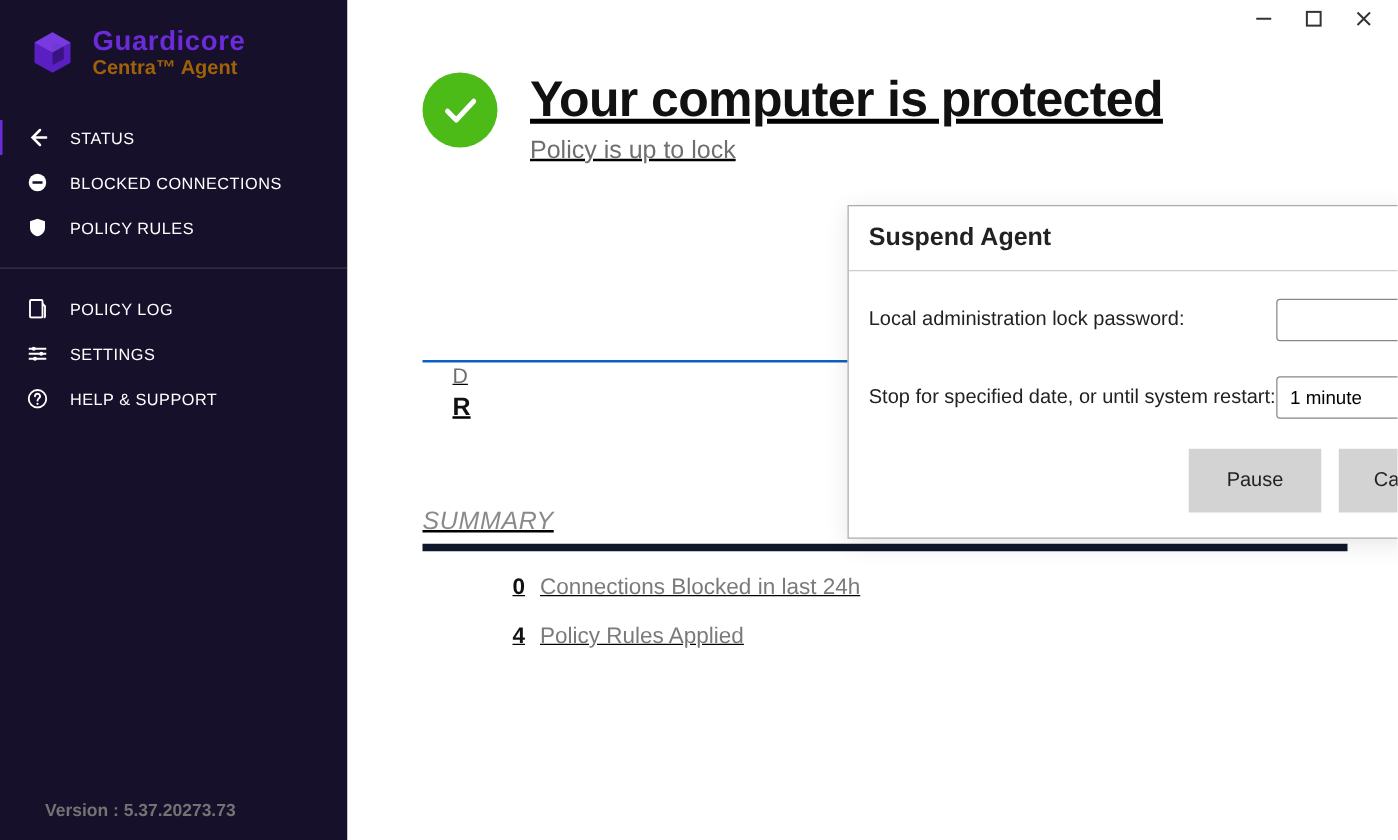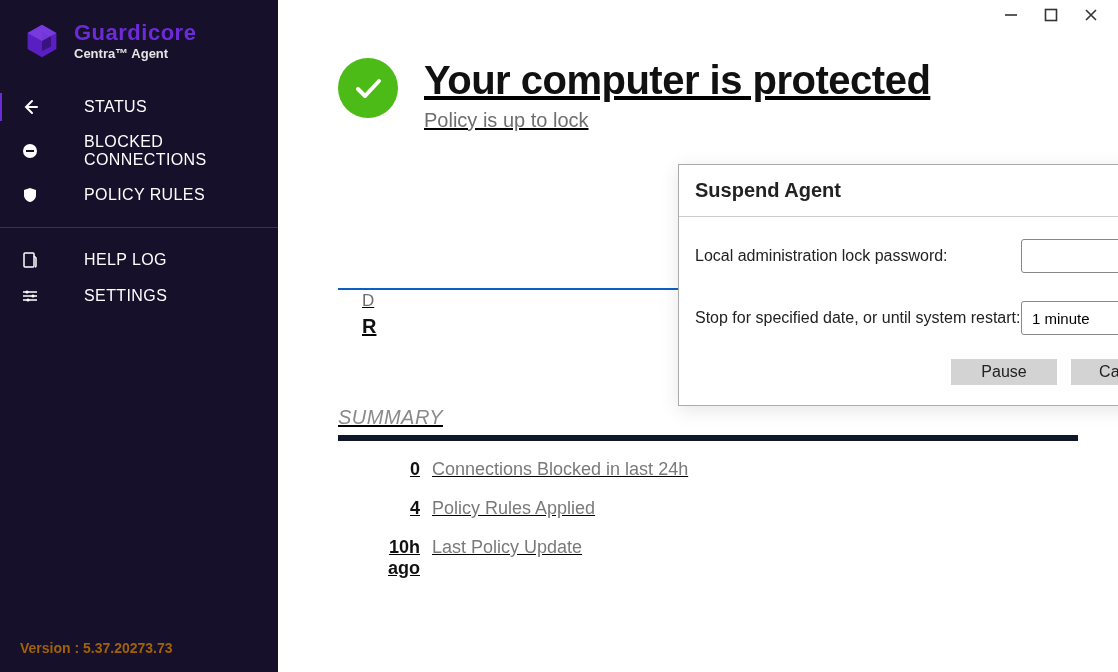--- a/index.html
+++ b/index.html
@@ -5,30 +5,30 @@
 * { margin: 0; padding: 0; box-sizing: border-box; font-family: "Segoe UI", Arial, sans-serif; }
 html, body { width: 1118px; height: 672px; overflow: hidden; background: #fff; }
 .app { display: flex; width: 1118px; height: 672px; position: relative; }
 
 
 .sidebar { width: 278px; background: #16102A; color: #fff; display: flex; flex-direction: column; position: relative; }
 .logo-row { display: flex; align-items: center; padding: 20px 18px 10px 24px; }
 .logo-mark { width: 36px; height: 36px; position: relative; }
 .brand-text { margin-left: 14px; }
 .brand-name { color: #6C2BD9; font-size: 22px; font-weight: 600; letter-spacing: .5px; }
-.brand-sub { color: #e5e5e5; font-size: 13px; font-weight: 600; }
+.brand-sub { color: #a16207; font-size: 16px; font-weight: 600; }
 
 .nav { margin-top: 18px; }
-.nav-item { display: flex; align-items: center; padding: 8px 18px 8px 20px; font-size: 16px; letter-spacing: .4px; cursor: pointer; position: relative; gap: 28px; }
+.nav-item { display: flex; align-items: center; padding: 8px 18px 8px 20px; font-size: 13px; letter-spacing: .4px; cursor: pointer; position: relative; }
 .nav-item.active::before { content: ""; position: absolute; left: 0; top: 4px; bottom: 4px; width: 2px; background: #6C2BD9; }
 .nav-icon { width: 20px; height: 20px; display: inline-flex; align-items: center; justify-content: center; margin-right: 16px; flex-shrink: 0; }
 
 .nav-divider { height: 1px; background: rgba(255,255,255,0.15); margin: 14px 0; }
 
-.version { position: absolute; bottom: 16px; left: 20px; font-size: 14px; font-weight: 600; color: #a16207; text-align: center; }
+.version { position: absolute; bottom: 16px; left: 36px; font-size: 14px; font-weight: 600; color: #737373; text-align: center; }
 
 
 .main { flex: 1; background: #fff; position: relative; text-decoration: underline; }
 
 
 .win-controls { position: absolute; top: 6px; right: 18px; display: flex; gap: 22px; }
 .win-btn { width: 18px; height: 18px; display: inline-flex; align-items: center; justify-content: center; cursor: pointer; color: #333; }
 
 
 .header { padding: 58px 40px 0 60px; display: flex; align-items: flex-start; }
@@ -54,21 +54,21 @@
 .modal { position: absolute; top: 164px; left: 400px; width: 516px; background: #fff; border: 1px solid #aaa; box-shadow: 0 4px 18px rgba(0,0,0,0.1); z-index: 20; }
 .modal-title { border-bottom: 1px solid #ccc; padding: 14px 16px; font-size: 20px; font-weight: 700; color: #222; }
 .modal-body { padding: 22px 16px 8px 16px; font-size: 16px; color: #333; }
 .modal-row { display: flex; justify-content: space-between; align-items: center; margin-bottom: 28px; }
 .modal-row label { flex: 1; font-size: 16px; color: #222; }
 .modal-input { width: 156px; height: 34px; border: 1px solid #888; border-radius: 3px; padding: 4px 8px; font-size: 15px; }
 .modal-select { width: 156px; height: 34px; border: 1px solid #888; border-radius: 3px; padding: 4px 28px 4px 10px; font-size: 15px; background: #fff; appearance: none; position: relative; }
 .select-wrap { position: relative; width: 156px; }
 .select-wrap::after { content: ""; position: absolute; right: 12px; top: 14px; width: 8px; height: 8px; border-right: 1.5px solid #888; border-bottom: 1.5px solid #888; transform: rotate(45deg); pointer-events: none; }
 .modal-actions { display: flex; justify-content: flex-end; gap: 14px; padding: 8px 16px 20px 16px; }
-.modal-btn { min-width: 106px; height: 26px; background: #d3d3d3; border: none; font-size: 16px; cursor: pointer; color: #222; }
+.modal-btn { min-width: 106px; height: 51px; background: #d3d3d3; border: none; font-size: 16px; cursor: pointer; color: #222; }
 
 
 .summary { margin: 60px 40px 0 60px; }
 .summary-title { color: #8a8a8a; font-style: italic; font-size: 20px; letter-spacing: .5px; border-bottom: 6px solid #0f172a; padding-bottom: 6px; }
 .summary-row { display: flex; align-items: baseline; margin-top: 18px; padding-left: 18px; }
 .summary-count { width: 76px; text-align: right; font-size: 18px; font-weight: 700; color: #111; padding-right: 12px; }
 .summary-label { font-size: 18px; color: #7a7a7a; }
 </style>
 </head>
 <body>
@@ -121,32 +121,42 @@
     <div class="nav-divider"></div>
 
     <nav class="nav" style="margin-top:0">
       <div class="nav-item">
         <span class="nav-icon">
           <svg width="16" height="16" viewBox="0 0 16 16">
               <rect x="2" y="1" width="10" height="14" rx="1" stroke="#fff" stroke-width="1.5" fill="none"></rect>
               <path d="M12 4 L14 6 V14 A1 1 0 0 1 13 15" stroke="#fff" stroke-width="1.5" fill="none"></path>
             </svg>
         </span>
-        <span>HELP LOG</span>
+        <span>POLICY LOG</span>
       </div>
       <div class="nav-item">
         <span class="nav-icon">
           <svg width="16" height="16" viewBox="0 0 16 16">
               <path d="M1 4 H15 M1 8 H15 M1 12 H15" stroke="#fff" stroke-width="1.6"></path>
               <circle cx="5" cy="4" r="1.6" fill="#fff"></circle>
               <circle cx="11" cy="8" r="1.6" fill="#fff"></circle>
               <circle cx="6" cy="12" r="1.6" fill="#fff"></circle>
             </svg>
         </span>
         <span>SETTINGS</span>
+      </div>
+      <div class="nav-item">
+        <span class="nav-icon">
+          <svg width="16" height="16" viewBox="0 0 16 16">
+              <circle cx="8" cy="8" r="7" stroke="#fff" stroke-width="1.5" fill="none"></circle>
+              <path d="M6 6 a2 2 0 1 1 3 1.7 C8.4 8.2 8 8.6 8 9.5" stroke="#fff" stroke-width="1.5" fill="none" stroke-linecap="round"></path>
+              <circle cx="8" cy="12" r="0.9" fill="#fff"></circle>
+            </svg>
+        </span>
+        <span>HELP &amp; SUPPORT</span>
       </div>
     </nav>
 
     <div class="version">Version : 5.37.20273.73</div>
   </aside>
 
   <main class="main">
 
     <div class="win-controls">
       <span class="win-btn">
@@ -214,24 +224,20 @@
     <section class="summary">
       <div class="summary-title">SUMMARY</div>
       <div class="summary-row">
         <div class="summary-count">0</div>
         <div class="summary-label">Connections Blocked in last 24h</div>
       </div>
       <div class="summary-row">
         <div class="summary-count">4</div>
         <div class="summary-label">Policy Rules Applied</div>
       </div>
-      <div class="summary-row">
-        <div class="summary-count">10h ago</div>
-        <div class="summary-label">Last Policy Update</div>
-      </div>
     </section>
 
     <div class="modal">
       <div class="modal-title">Suspend Agent</div>
       <div class="modal-body">
         <div class="modal-row">
           <label>Local administration lock password:</label>
           <input type="password" class="modal-input" value="" style="">
         </div>
         <div class="modal-row" style="margin-bottom:8px">

